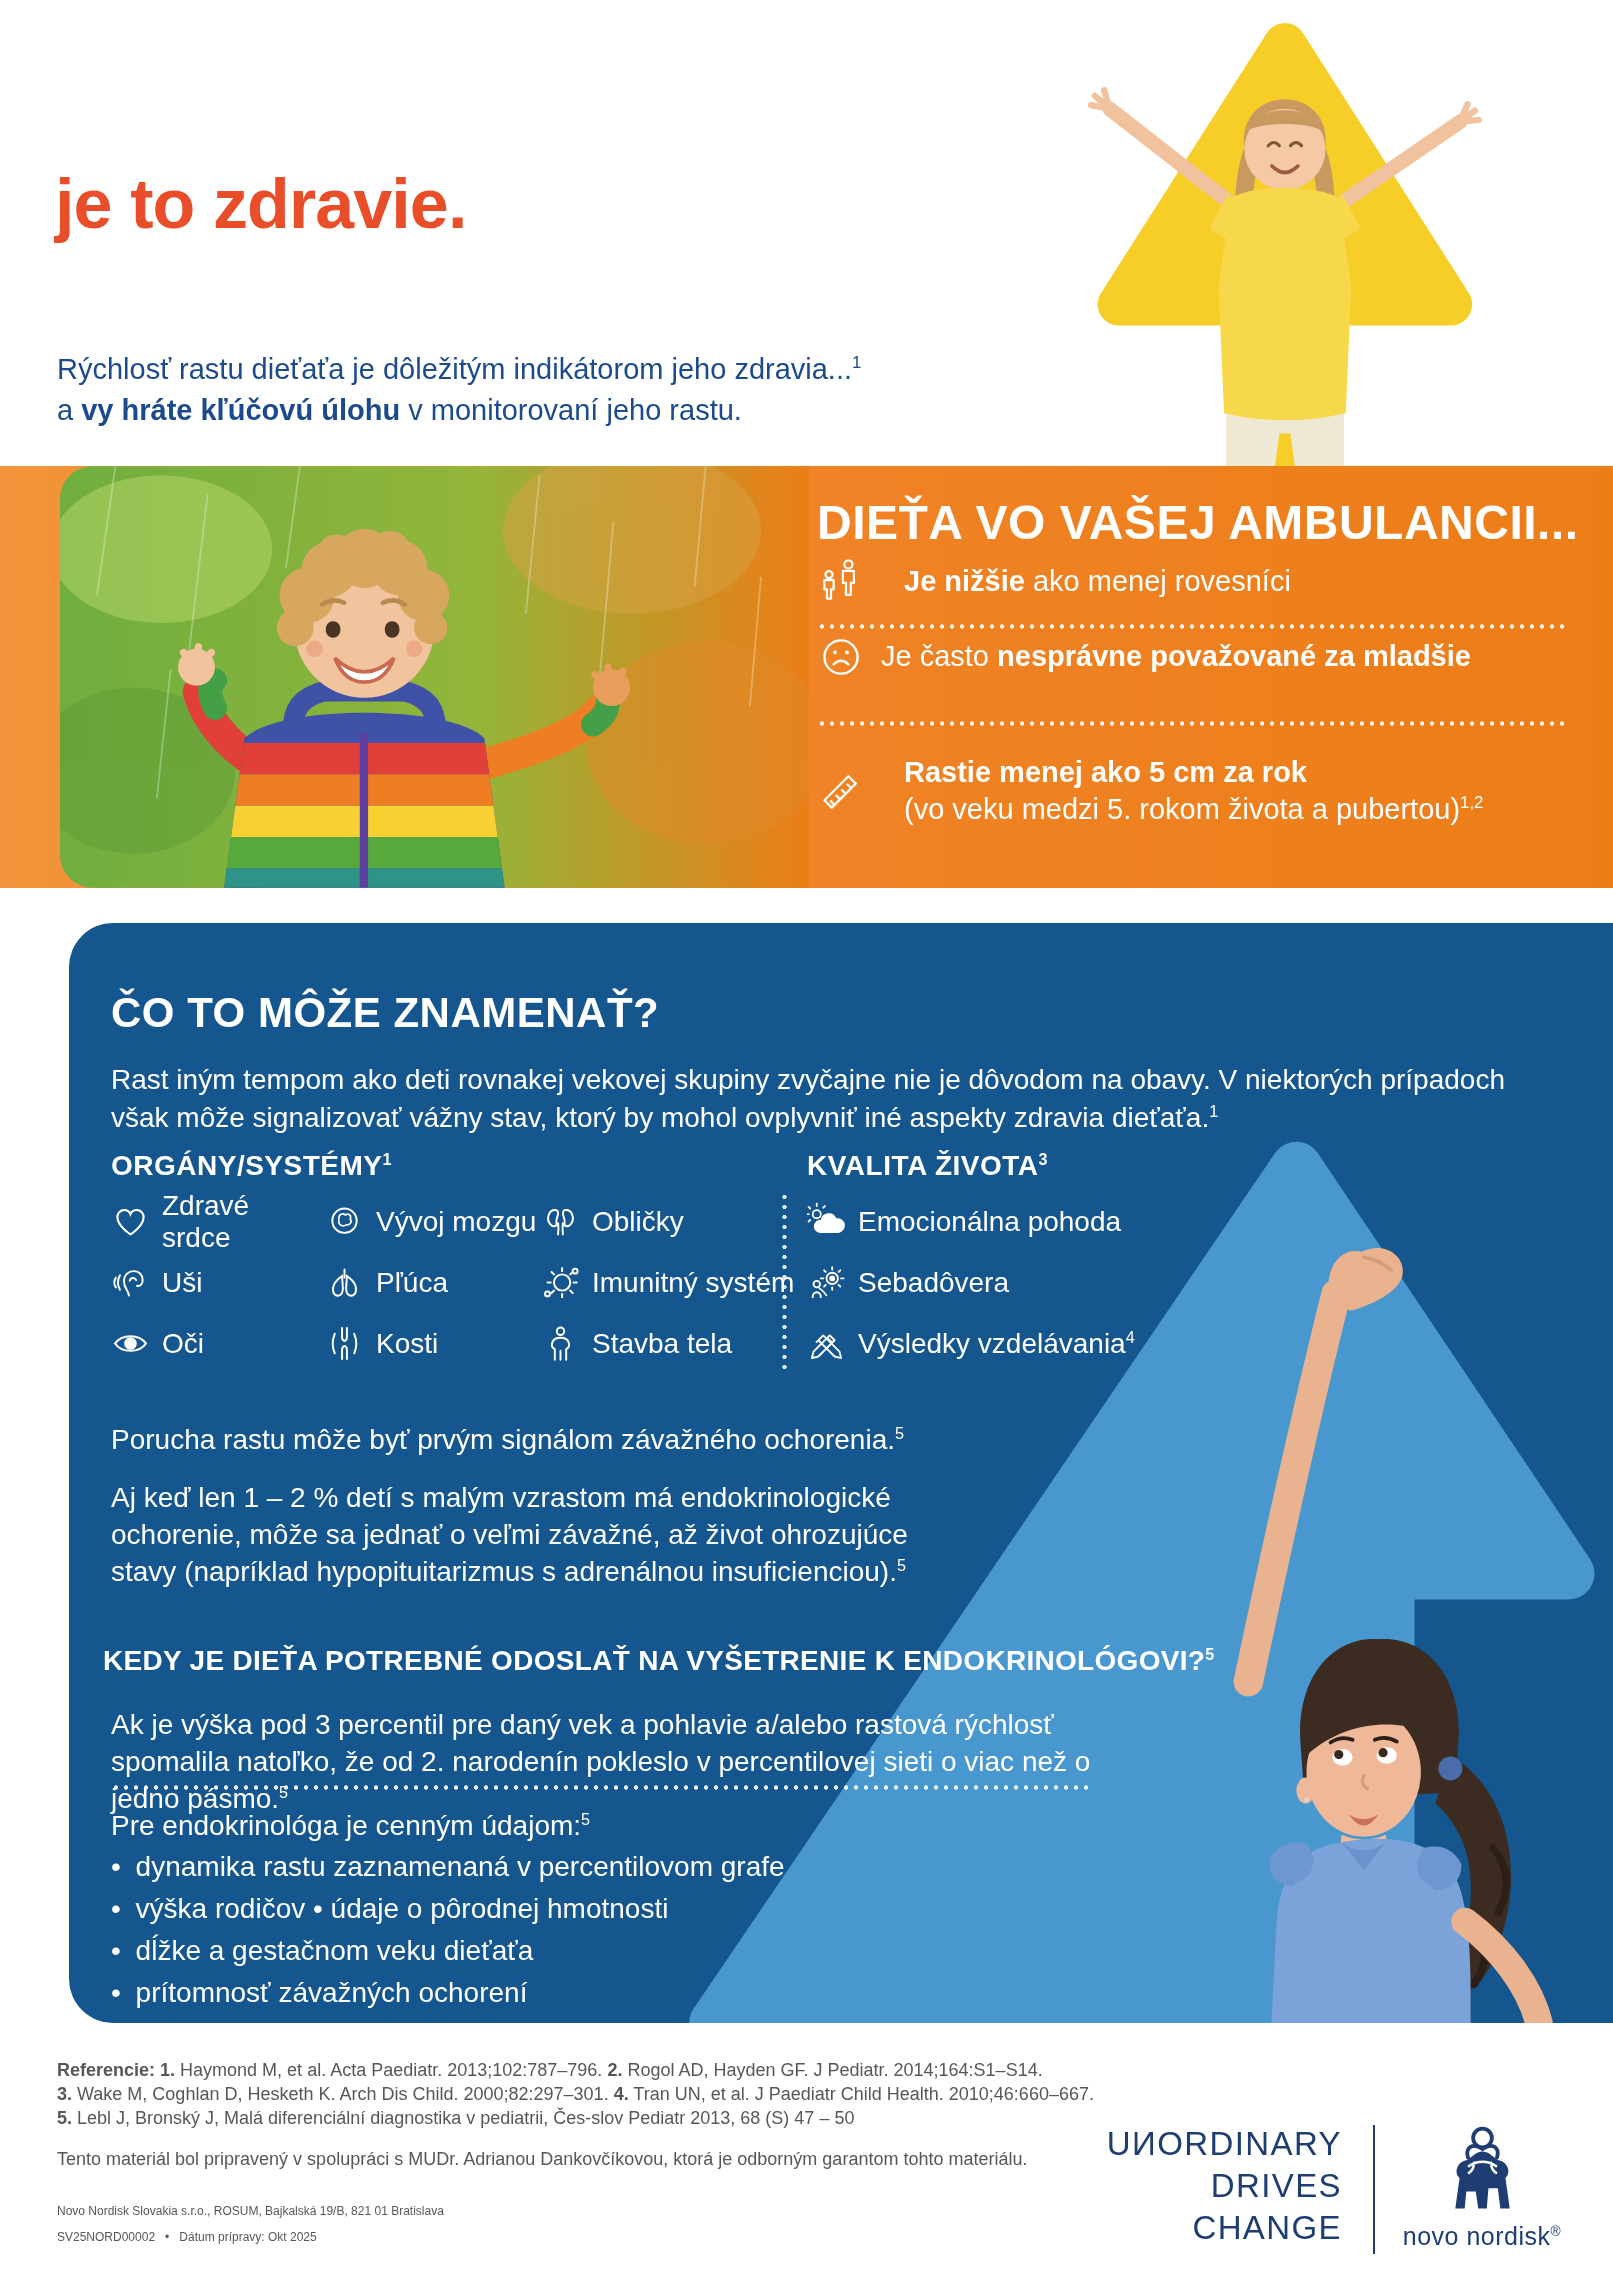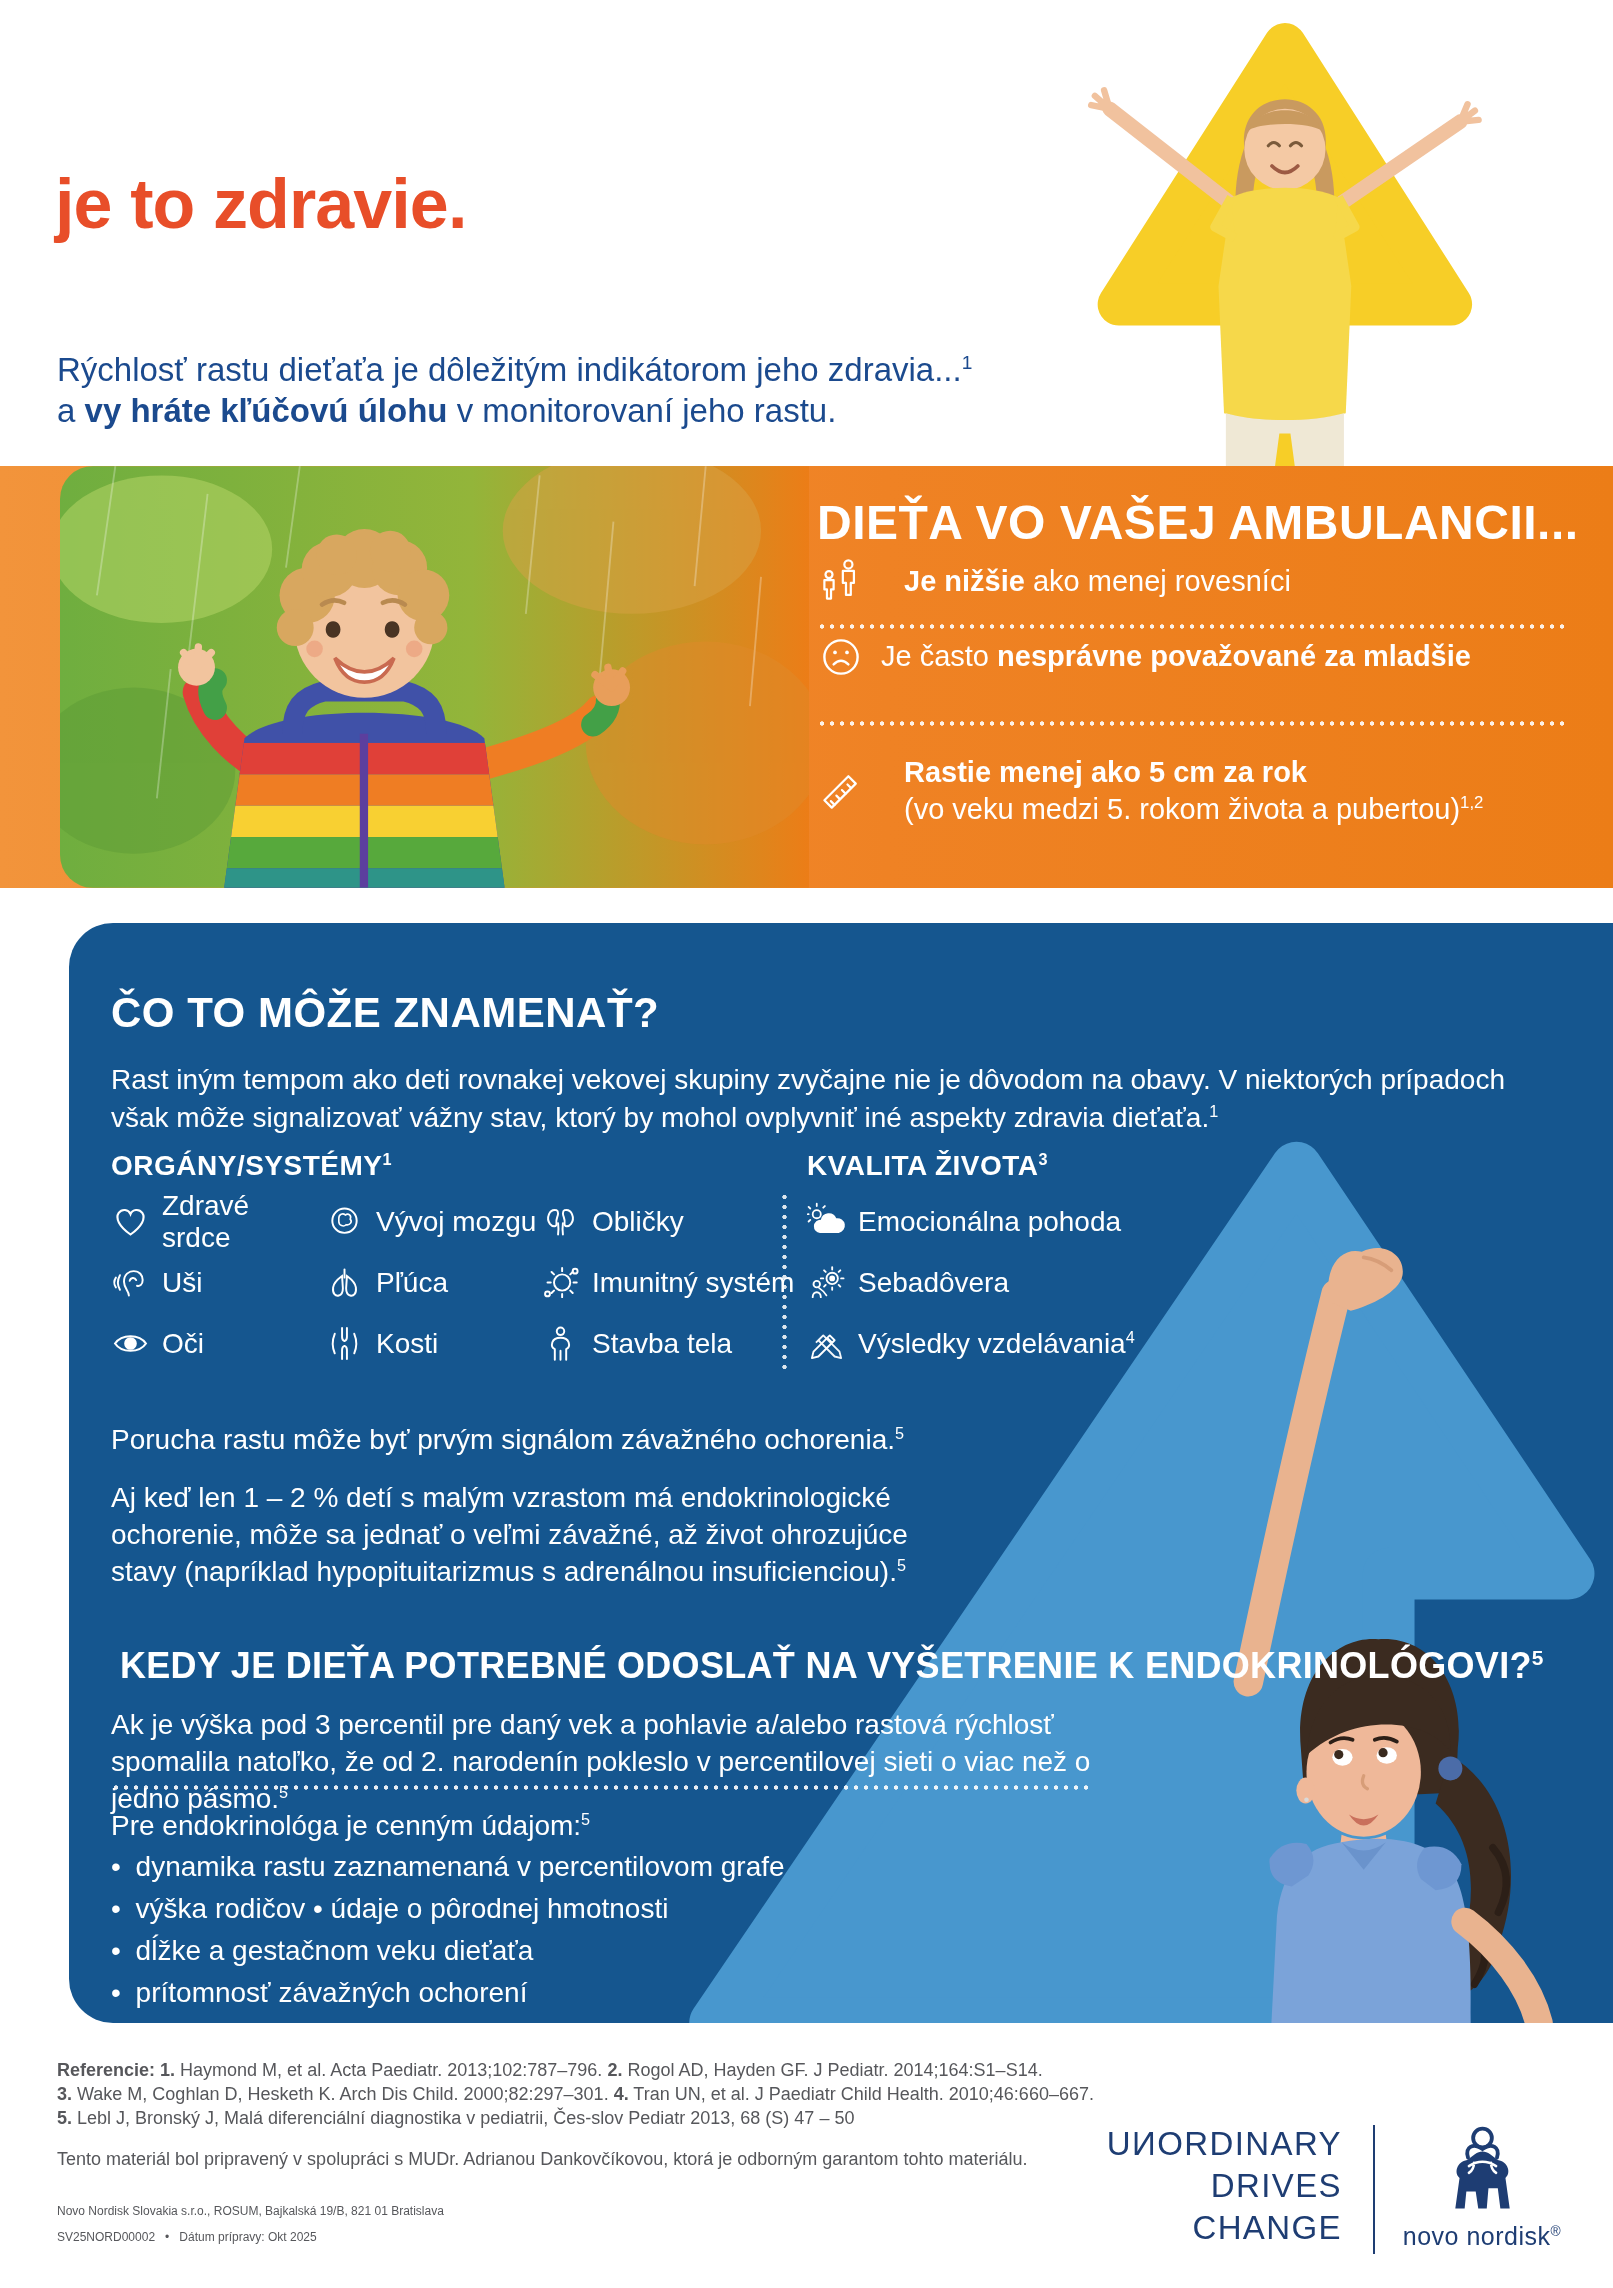--- a/index.html
+++ b/index.html
@@ -4,21 +4,21 @@
 <style>
   html,body{margin:0;padding:0;background:#fff;}
   .poster{position:relative;width:1613px;height:2289px;background:#fff;overflow:hidden;
           font-family:"Liberation Sans",sans-serif;}
   .abs{position:absolute;}
   sup{font-size:58%;vertical-align:super;line-height:0;}
 
   
   .title1{left:55px;top:68px;font-size:66px;color:#1e3f7d;letter-spacing:-0.9px;}
   .title2{left:55px;top:164px;font-size:70px;font-weight:bold;color:#e84e29;letter-spacing:-0.9px;}
-  .subtitle{left:57px;top:349px;font-size:33px;line-height:41px;color:#1b4a8e;}
+  .subtitle{left:57px;top:349px;font-size:29px;line-height:41px;color:#1b4a8e;}
   .subtitle b{font-weight:bold;}
 
   
   .orange-band{left:0;top:466px;width:1613px;height:422px;
                background:linear-gradient(90deg,#f2943b 0%,#ef8224 55%,#ec7d17 100%);}
   .photo-wrap{left:60px;top:466px;width:749px;height:422px;border-radius:33px 0 0 33px;overflow:hidden;}
   .amb-head{left:817px;top:495px;font-size:48px;font-weight:bold;color:#fff;letter-spacing:0.5px;}
   .amb-row{left:817px;width:752px;display:flex;align-items:center;gap:39px;color:#fff;}
   .amb-icon{width:48px;height:48px;flex:0 0 48px;}
   .amb-text{font-size:29px;line-height:37px;}
@@ -33,21 +33,21 @@
   .mean-head{left:42px;top:66px;font-size:42px;font-weight:bold;letter-spacing:0.5px;}
   .mean-intro{left:42px;top:138px;width:1412px;font-size:28px;line-height:38px;}
   .col-head{font-size:28px;font-weight:bold;letter-spacing:0.5px;}
   .ogrid{left:42px;top:268px;display:grid;grid-template-columns:214px 216px 286px;grid-auto-rows:61px;align-items:center;}
   .qgrid{left:738px;top:268px;display:grid;grid-auto-rows:61px;align-items:center;}
   .oitem{display:flex;align-items:center;gap:12px;font-size:28px;}
   .oitem svg{width:39px;height:39px;flex:0 0 39px;}
   .dotsep-v{width:4.6px;background-image:radial-gradient(circle,rgba(255,255,255,.85) 1.8px,transparent 2.2px);
             background-size:4.6px 10px;background-repeat:repeat-y;}
   .bpara{left:42px;font-size:28px;line-height:37px;}
-  .bhead{left:51px;font-size:36px;font-weight:bold;letter-spacing:0.3px;}
+  .bhead{left:34px;font-size:28px;font-weight:bold;letter-spacing:0.3px;}
   .bullets{left:42px;top:923px;font-size:28px;line-height:42px;}
   .bullets .li{display:flex;gap:14.8px;}
   .bullets .dot{flex:0 0 auto;}
 
   
   .refs{left:57px;top:2058px;font-size:18px;line-height:24px;color:#56575b;}
   .refs b{font-weight:bold;}
   .collab{left:57px;top:2149px;font-size:18px;color:#56575b;}
   .addr{left:57px;top:2198px;font-size:12px;line-height:26px;color:#56575b;}
   .tagline{right:271px;top:2123px;text-align:right;font-size:33px;line-height:42px;color:#1e3d73;letter-spacing:1.4px;}

